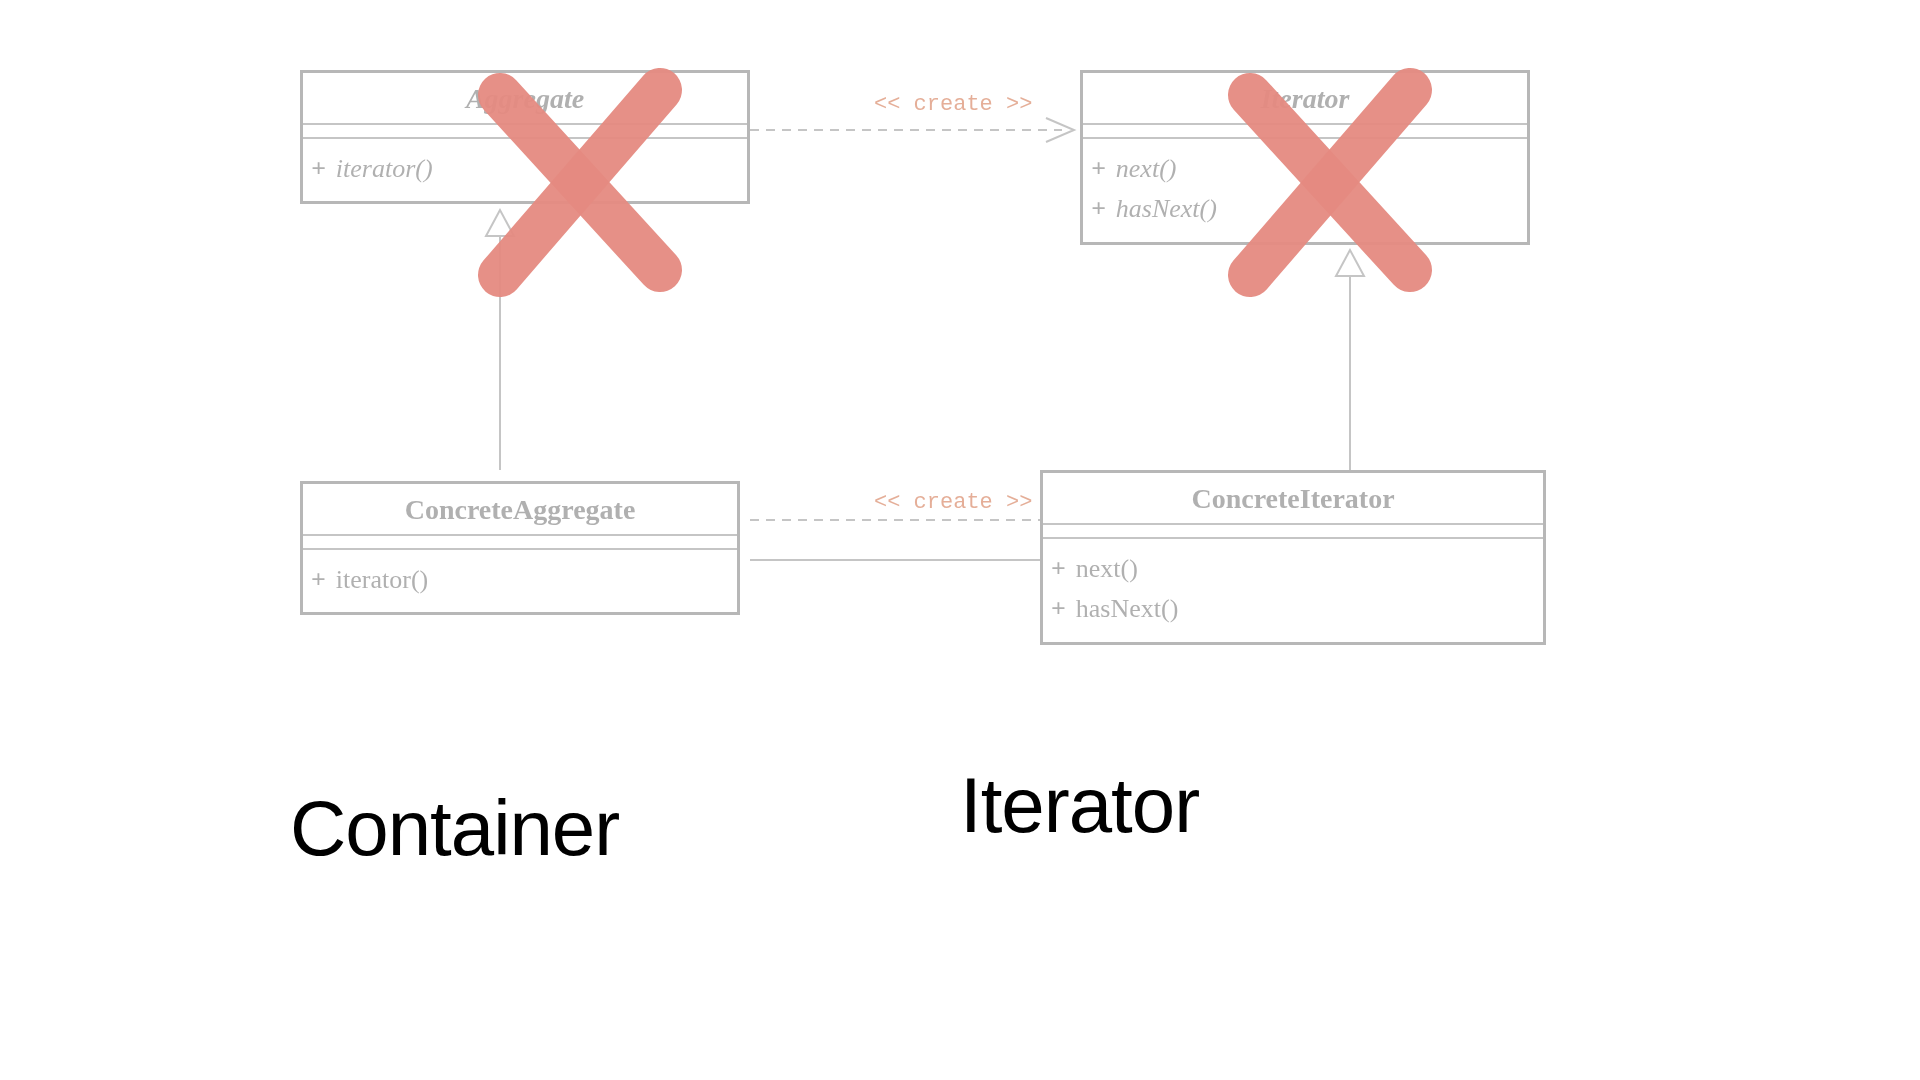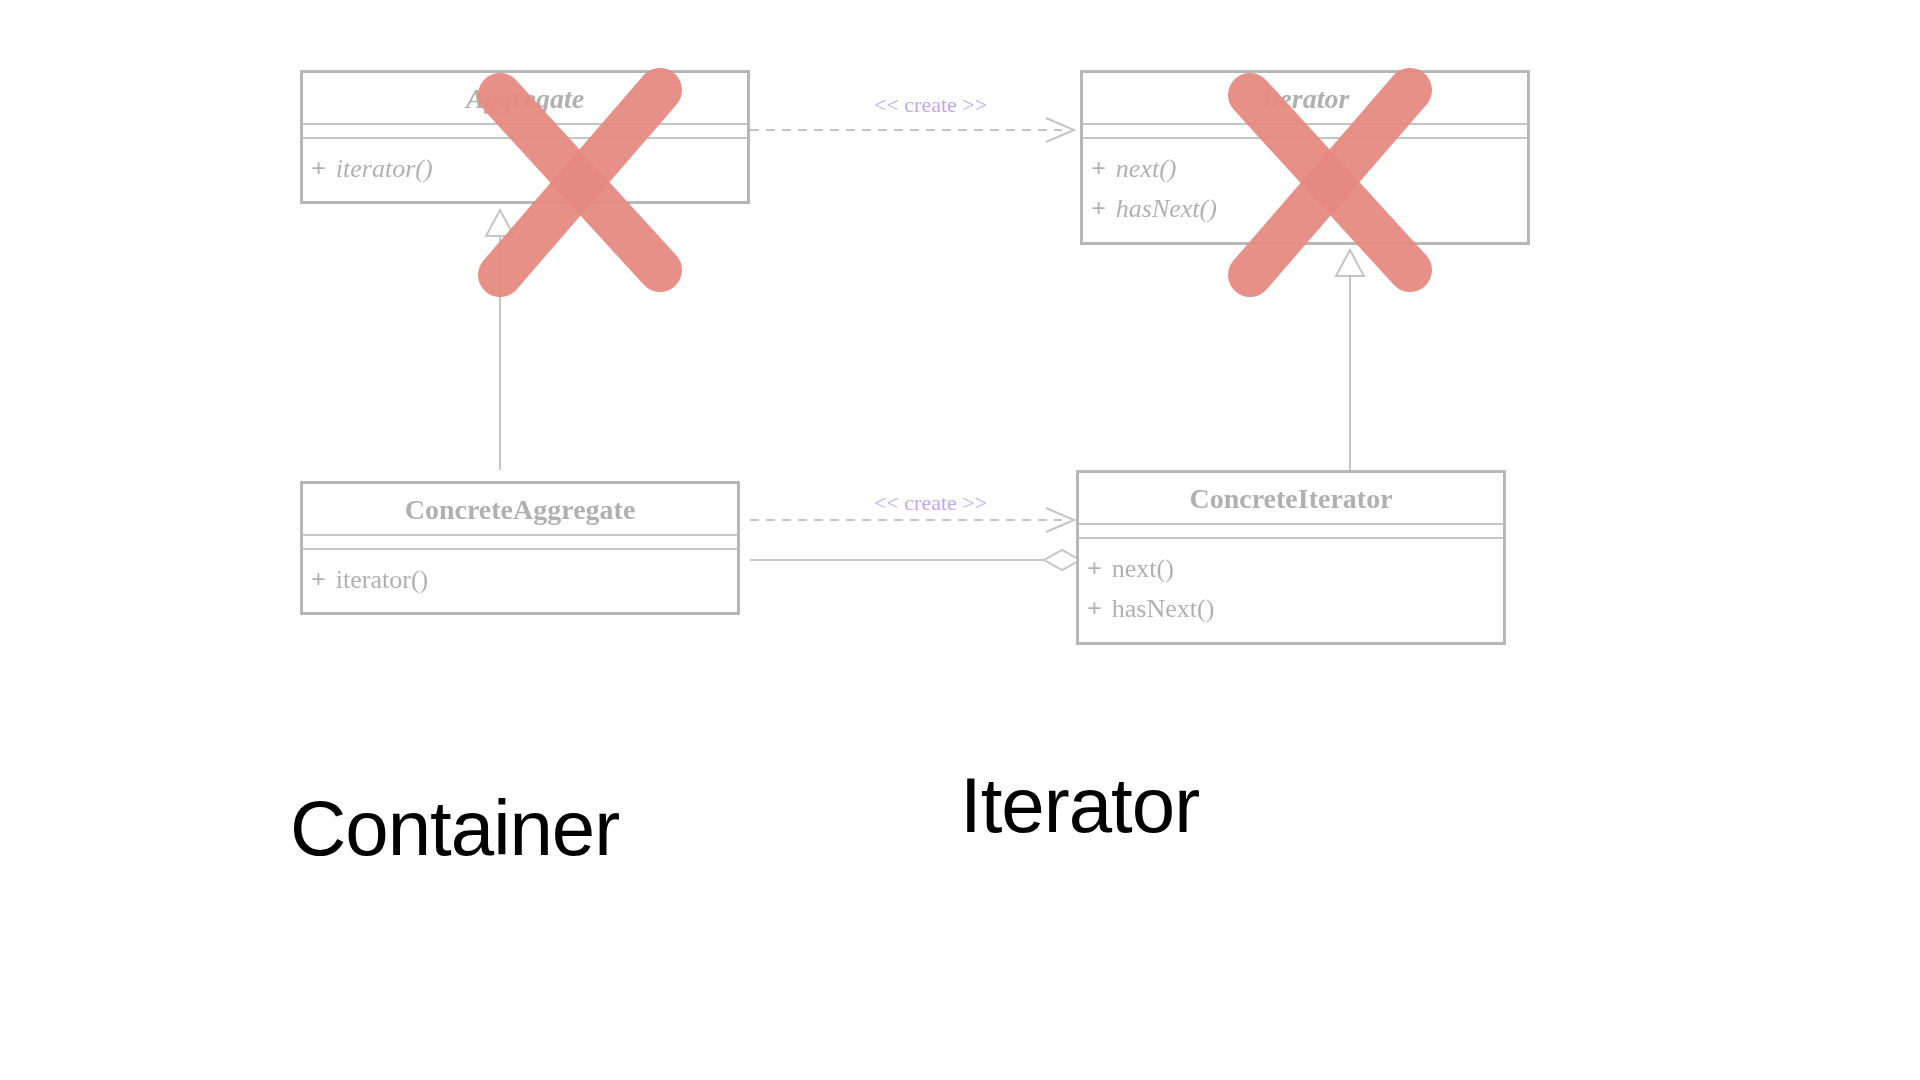--- a/index.html
+++ b/index.html
@@ -46,39 +46,39 @@
   .uml-methods .plus {
     font-weight: bold;
     margin-right: 10px;
   }
   .uml-methods.italic { font-style: italic; }
 
   
   #box-aggregate        { left: 0;    top: 0;   width: 450px; }
   #box-iterator         { left: 780px; top: 0;   width: 450px; }
   #box-concrete-agg     { left: 0;    top: 411px; width: 440px; }
-  #box-concrete-iter    { left: 776px; top: 400px; width: 430px; }
+  #box-concrete-iter    { left: 740px; top: 400px; width: 506px; }
 
   svg.connectors {
     position: absolute;
     left: 0; top: 0;
     width: 100%; height: 100%;
     overflow: visible;
   }
   .stroke { stroke: #777; stroke-width: 2; fill: none; }
   .dashed { stroke-dasharray: 9 7; }
   .arrowhead { stroke: #777; stroke-width: 2; fill: none; }
   .arrowhead-open { stroke: #777; stroke-width: 2; fill: #fff; }
   .rel-label {
     position: absolute;
     font-size: 22px;
-    color: #6d28d9;
+    color: #c2410c;
     background: #fff;
     padding: 0 4px;
-    font-family: Liberation Serif, serif;
+    font-family: Liberation Mono, monospace;
   }
 
   
   .red-x {
     position: absolute;
     width: 220px;
     height: 240px;
     pointer-events: none;
   }
   .red-x svg { width: 100%; height: 100%; }

